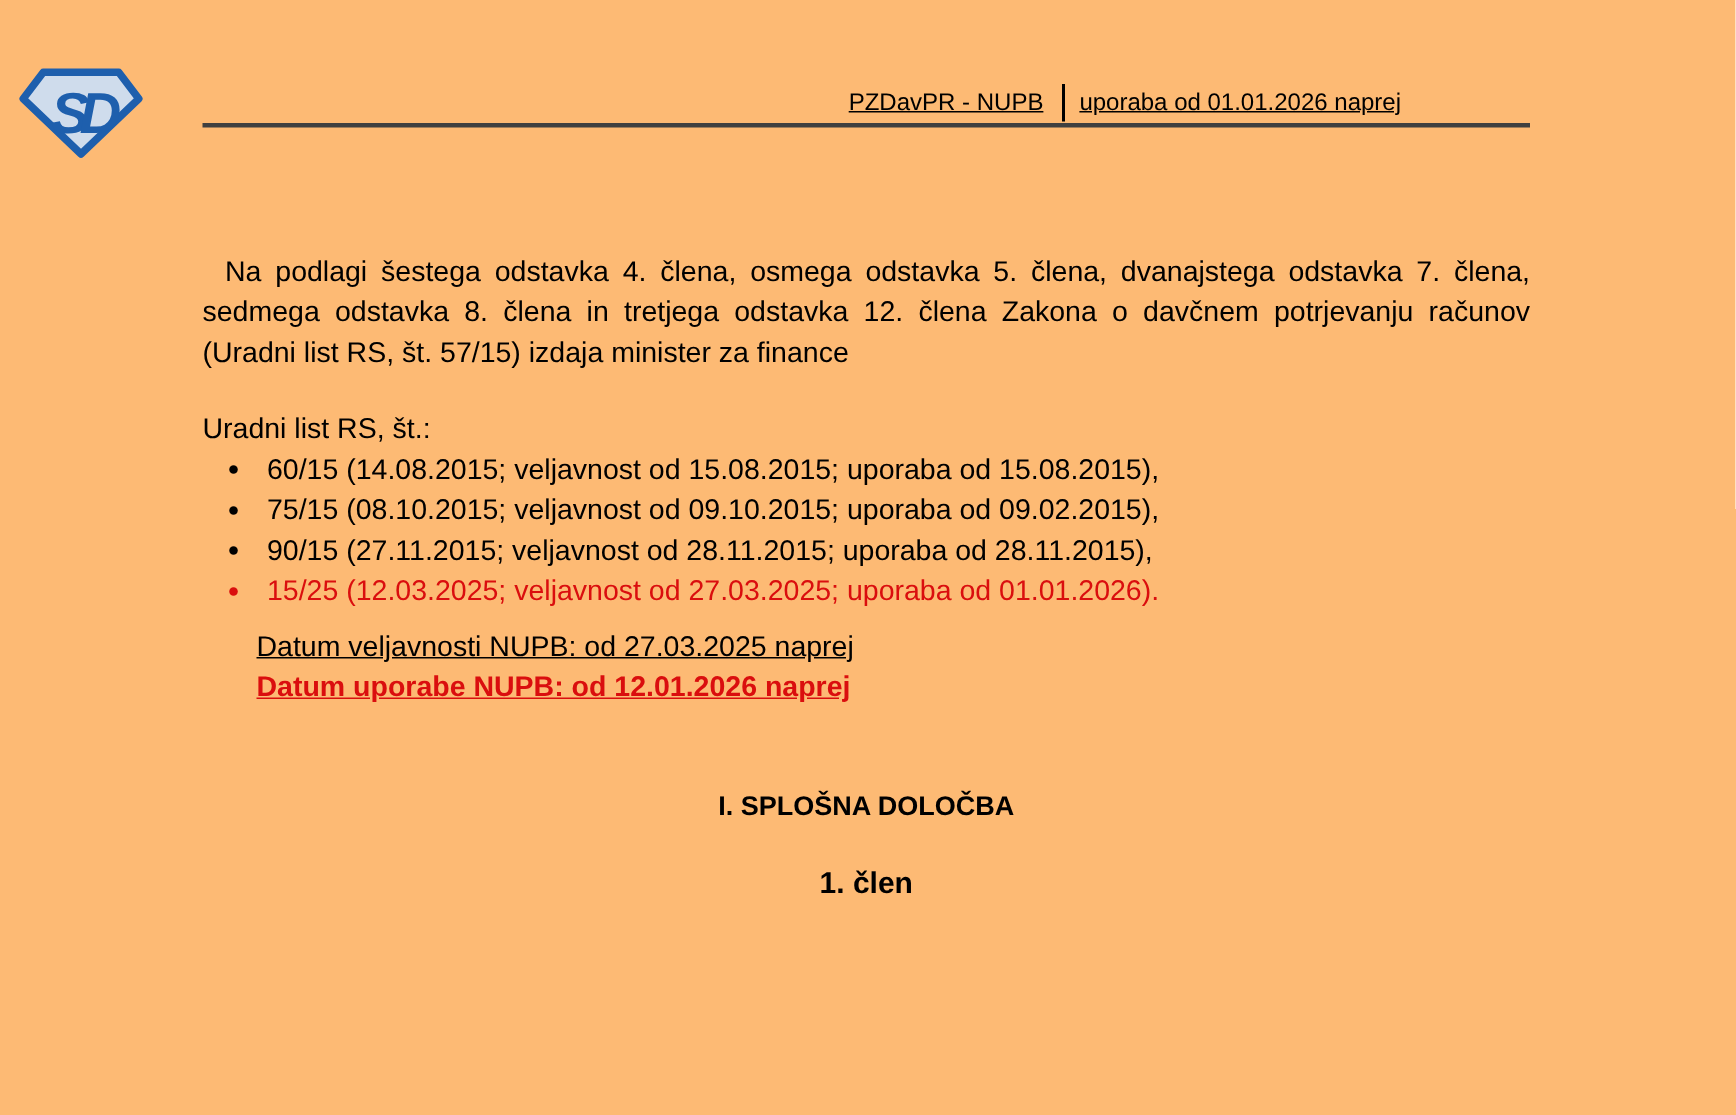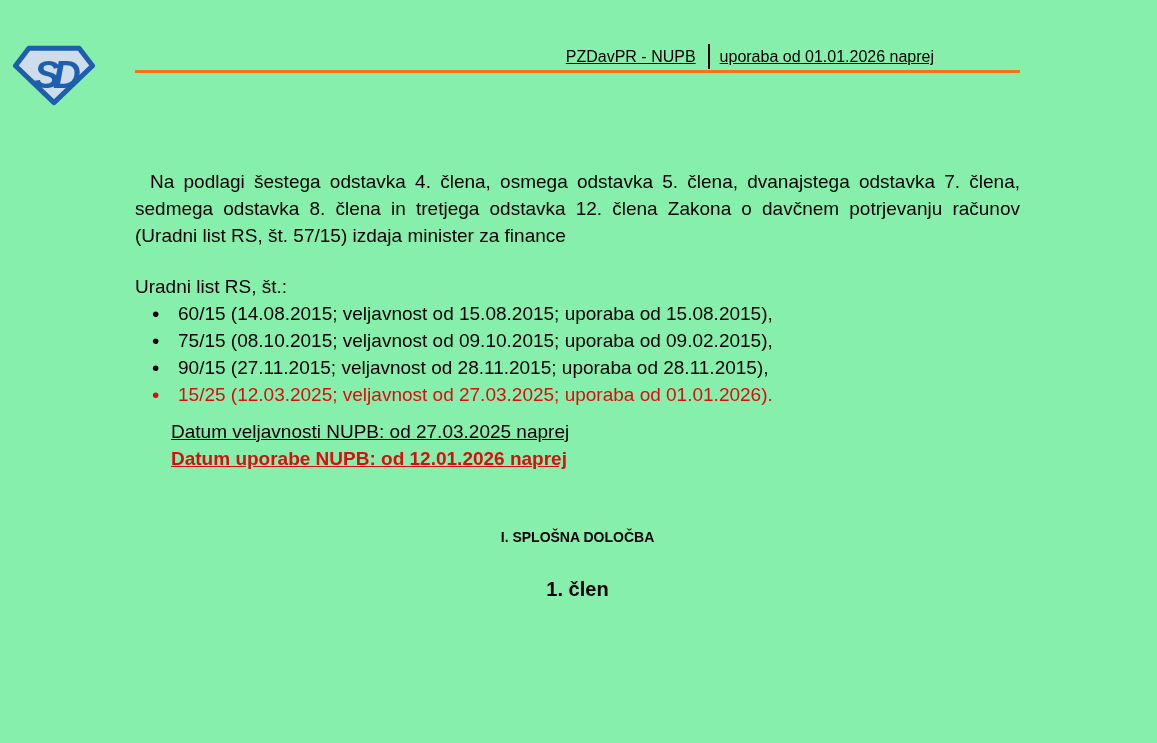--- a/index.html
+++ b/index.html
@@ -1,40 +1,40 @@
 <!DOCTYPE html>
 <html style="--red: #da0e0e;"><head>
 <meta charset="utf-8">
 <style>
   * { margin: 0; padding: 0; box-sizing: border-box; }
   html, body { background: #ffffff; }
   .page {
     position: relative;
     width: 1157px;
     height: 743px;
-    background: #86efac;
+    background: #fdba74;
     overflow: hidden;
     font-family: "Liberation Sans", "DejaVu Sans", sans-serif;
     color: #000000;
   }
 
   
   .logo {
     position: absolute;
     left: 12px;
     top: 44px;
     width: 84px;
     height: 62px;
   }
   .header-band {
     position: absolute;
     left: 135px;
-    top: 40px;
+    top: 52px;
     width: 885px;
-    border-bottom: 3px solid #f97316;
+    border-bottom: 3px solid #404040;
     padding-bottom: 2px;
     text-align: right;
   }
   .header-band .inner {
     display: inline-block;
     padding-right: 86px;
     font-size: 16px;
     line-height: 22px;
     white-space: nowrap;
   }
@@ -90,21 +90,21 @@
   }
   .red { color: var(--red); }
   .dates { margin-top: 10px; margin-left: 36px; }
   .date-line { line-height: 27px; text-decoration: underline; }
   .date-line.app { color: var(--red); font-weight: bold; }
 
   .chapter-heading {
     margin-top: 52px;
     text-align: center;
     font-weight: bold;
-    font-size: 14px;
+    font-size: 18px;
     line-height: 27px;
   }
   .article-heading {
     margin-top: 25px;
     text-align: center;
     font-weight: bold;
     font-size: 20px;
     line-height: 27px;
   }
 </style>

